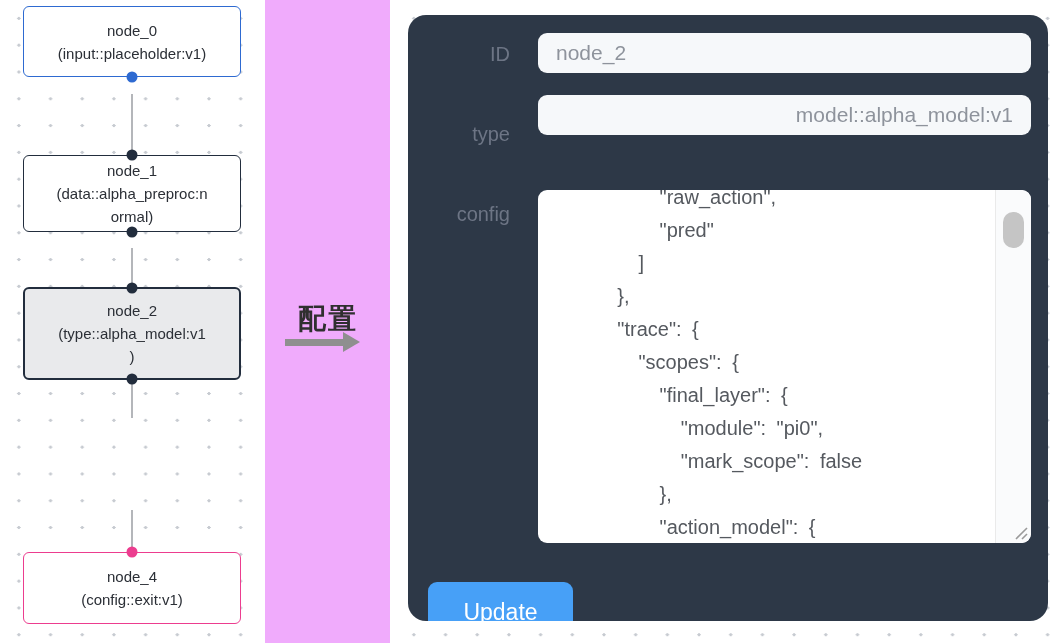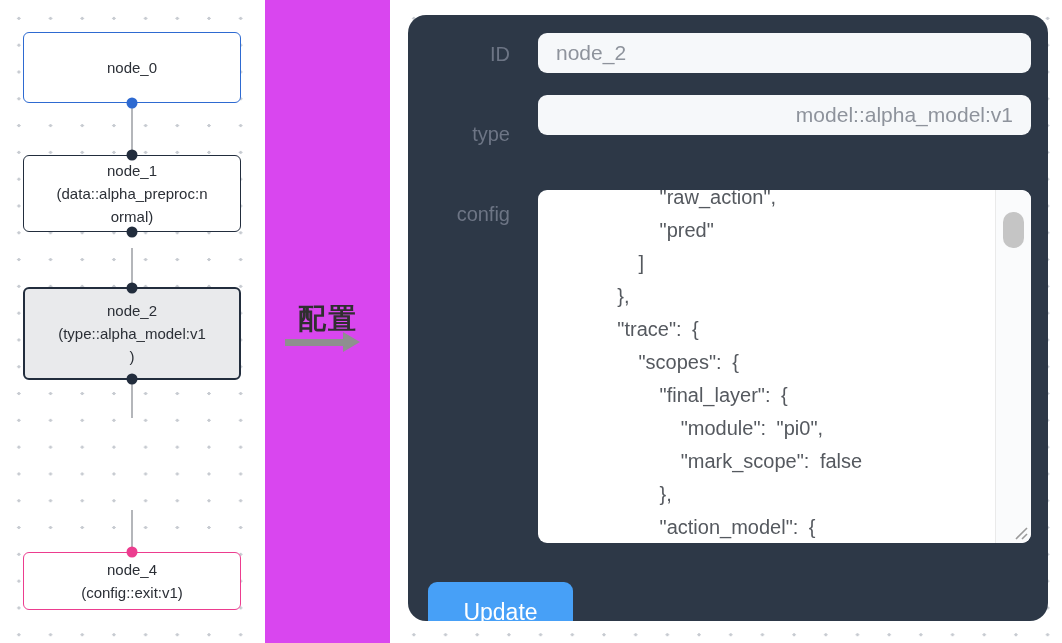--- a/index.html
+++ b/index.html
@@ -18,37 +18,37 @@
   .edge-12 { top: 248px; height: 39px; }
   .edge-23 { top: 380px; height: 38px; }
   .edge-34 { top: 510px; height: 42px; }
 
   .node {
     position: absolute; left: 23px; width: 218px;
     background: #ffffff; border: 1.5px solid #222d3d; border-radius: 6px;
     display: flex; flex-direction: column; justify-content: center; align-items: center;
     text-align: center; color: #2b2f36; font-size: 15px; line-height: 23px;
   }
-  .node-0 { top: 32px;  height: 71px; border-color: #2e6ad1; }
+  .node-0 { top: 6px;  height: 71px; border-color: #2e6ad1; }
   .node-1 { top: 155px; height: 77px; }
   .node-2 { top: 287px; height: 93px; background: #e9eaec; border-width: 2px; }
   .node-3 { top: 418px; height: 92px; }
-  .node-4 { top: 552px; height: 58px; border-color: #ec3d8f; }
+  .node-4 { top: 552px; height: 72px; border-color: #ec3d8f; }
 
   .port {
     position: absolute; left: 50%; width: 11px; height: 11px; border-radius: 50%;
     background: #222d3d; transform: translate(-50%, -50%); z-index: 2;
   }
   .port-top { top: -1px; }
   .port-bottom { top: calc(100% + 1px); }
   .port-blue { background: #2e6ad1; }
   .port-pink { background: #ec3d8f; }
 
   
-  .connector { position: absolute; left: 265px; top: 0; width: 125px; height: 643px; background: #d946ef; }
+  .connector { position: absolute; left: 265px; top: 0; width: 125px; height: 643px; background: #f0abfc; }
   .connector-label {
     position: absolute; left: 31px; top: 300px; width: 64px; text-align: center;
     font-size: 28px; font-weight: 600; color: #2f2f2f; letter-spacing: 2px;
   }
   .arrow { position: absolute; left: 20px; top: 332px; width: 100px; height: 20px; }
   .arrow-shaft { position: absolute; left: 0; top: 7px; width: 58px; height: 7px; background: #8f8f8f; }
   .arrow-head {
     position: absolute; left: 58px; top: 0; width: 0; height: 0;
     border-left: 17px solid #8f8f8f; border-top: 10px solid transparent; border-bottom: 10px solid transparent;
   }
@@ -113,20 +113,21 @@
 <div class="screen">
 
   <div class="canvas-left">
     <div class="edge edge-01"></div>
     <div class="edge edge-12"></div>
     <div class="edge edge-23"></div>
     <div class="edge edge-34"></div>
 
     <div class="node node-0">
       <div>node_0</div>
+      <div>(input::placeholder:v1)</div>
       <span class="port port-bottom port-blue"></span>
     </div>
 
     <div class="node node-1">
       <div>node_1</div>
       <div>(data::alpha_preproc:n</div>
       <div>ormal)</div>
       <span class="port port-top"></span>
       <span class="port port-bottom"></span>
     </div>

